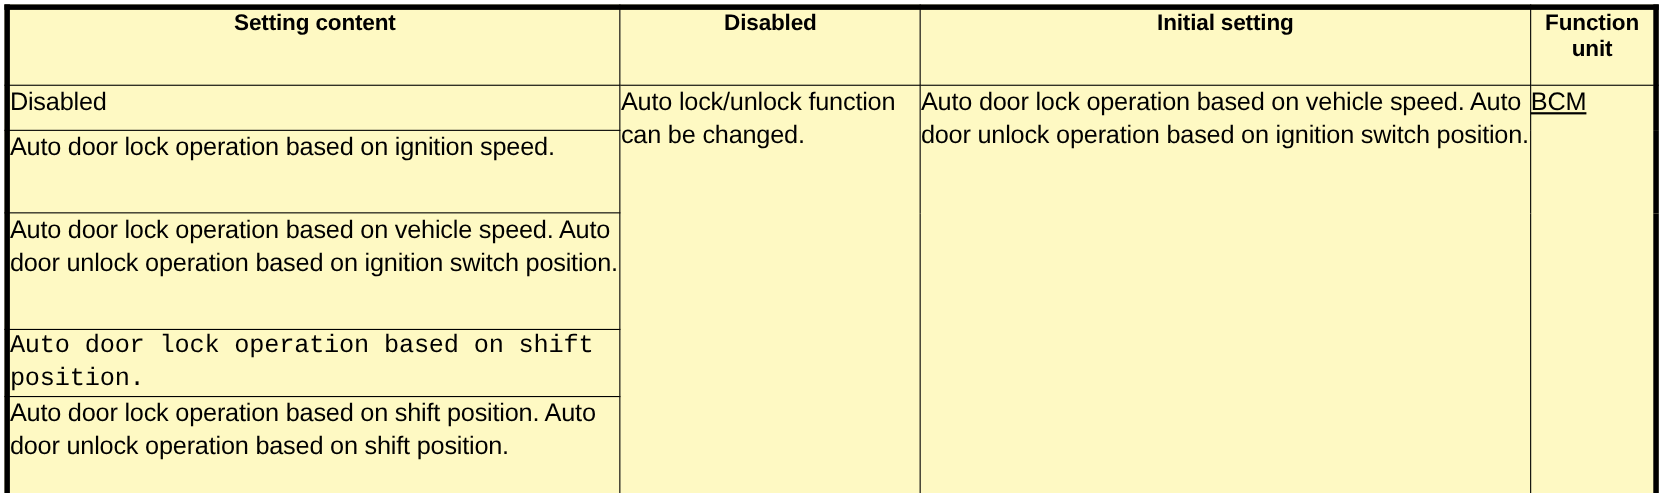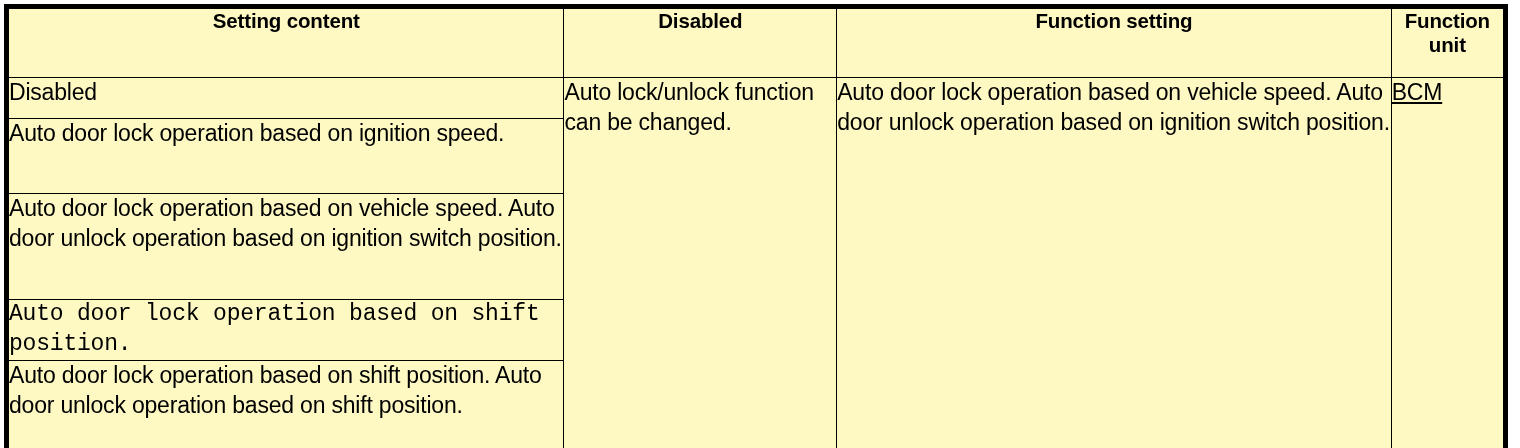--- a/index.html
+++ b/index.html
@@ -97,21 +97,21 @@
     <colgroup>
       <col class="c-setting">
       <col class="c-function">
       <col class="c-initial">
       <col class="c-unit">
     </colgroup>
     <thead>
       <tr>
         <th>Setting content</th>
         <th>Disabled</th>
-        <th>Function setting</th>
+        <th>Initial setting</th>
         <th>Function unit</th>
       </tr>
     </thead>
     <tbody>
       <tr class="r-1">
         <td>
           <span class="cell-text">Disabled</span>
         </td>
         <td class="spanned" rowspan="5">
           <span class="cell-text">Auto lock/unlock function can be changed.</span>

